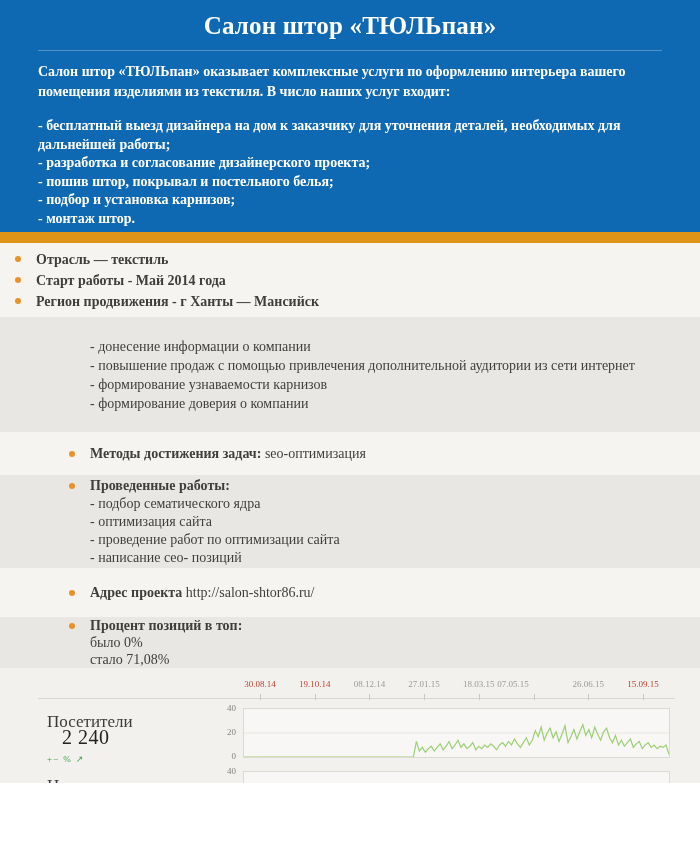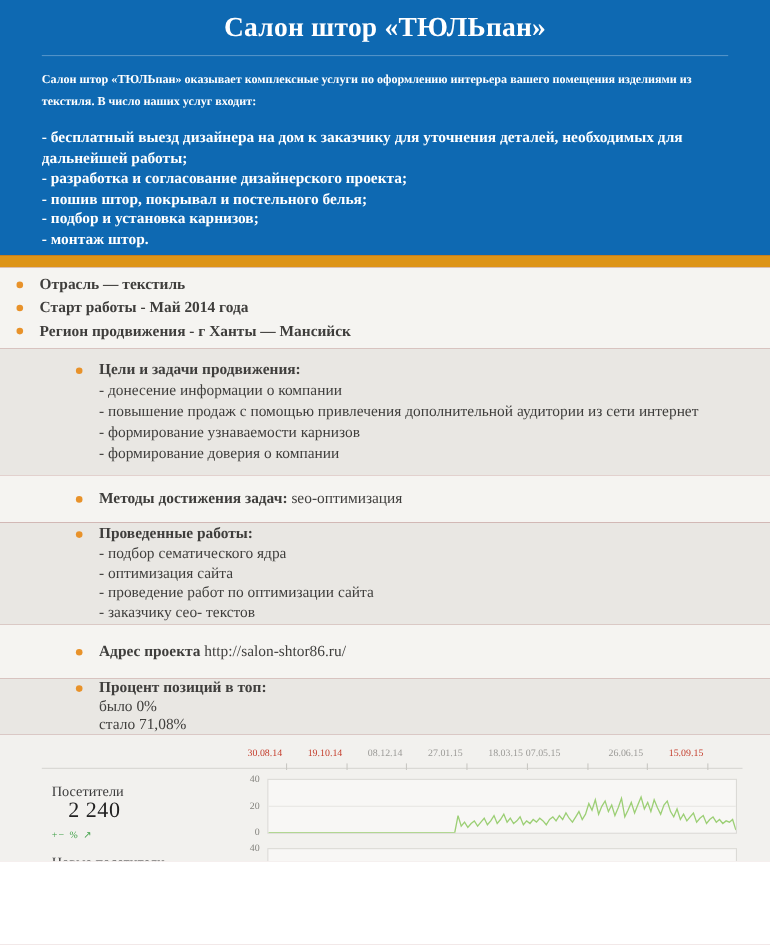--- a/index.html
+++ b/index.html
@@ -3,21 +3,21 @@
 <meta charset="utf-8">
 <style>
   html,body{margin:0;padding:0;background:#fff;}
   .page{width:700px;height:783px;position:relative;overflow:hidden;
         font-family:Liberation Serif, serif;background:#7f1d1d;}
 
   
   .header{height:232px;background:#0e69b2;color:#fff;overflow:hidden;}
   .page-title{margin:12px 0 0;text-align:center;font-size:25px;font-weight:bold;letter-spacing:.2px;}
   .title-divider{height:1px;background:rgba(255,255,255,.28);margin:10px 38px 0;}
-  .intro{margin:11px 38px 0;width:622px;font-size:11px;font-weight:bold;line-height:20px;}
+  .intro{margin:11px 38px 0;width:622px;font-size:14px;font-weight:bold;line-height:20px;}
   .services{margin:15px 38px 0;width:628px;font-size:14px;font-weight:bold;line-height:18.5px;}
 
   .orange-bar{height:11px;background:#dd9418;}
 
   
   .stripe{padding-left:90px;display:flex;flex-direction:column;justify-content:center;
           color:#3f3e3c;font-size:14px;box-sizing:border-box;}
   .stripe.light{background:#f5f4f1;}
   .stripe.dark{background:#e9e7e3;}
   .s1{height:74px;line-height:21px;padding-left:36px;}
@@ -28,32 +28,32 @@
   .s6{height:51px;line-height:17px;}
   .brow{position:relative;font-weight:bold;}
   .brow .bullet{position:absolute;left:-21px;top:50%;margin-top:-3px;width:6px;height:6px;
                 border-radius:50%;background:#e8922a;}
   .sub{font-weight:normal;}
   .inline-val{font-weight:normal;}
 
   
   .metrics{position:relative;height:191px;background:#f2f1ee;}
   .timeline-line{position:absolute;left:38px;width:637px;top:30px;height:1px;background:#d7d6d2;}
-  .tdate{position:absolute;top:11px;width:70px;margin-left:-35px;
+  .tdate{position:absolute;top:11px;width:70px;margin-left:-35px;text-align:center;
          font-size:9px;color:#9b9a97;}
   .tdate.red{color:#c5402f;}
   .tick{position:absolute;top:26px;width:1px;height:6px;background:#c9c8c4;}
 
   .chart-plot{position:absolute;left:243px;width:427px;height:50px;background:#f8f7f5;
               border:1px solid #dbdad6;box-sizing:border-box;}
   .chart-plot svg{display:block;width:100%;height:100%;}
   .grid{stroke:#e6e5e1;stroke-width:1;}
   .ylab{position:absolute;left:210px;width:26px;text-align:right;font-size:9px;color:#85847f;line-height:9px;}
 
-  .mname{position:absolute;left:47px;font-size:13px;color:#3a3a3a;}
+  .mname{position:absolute;left:47px;font-size:17px;color:#3a3a3a;}
   .mvalue{position:absolute;left:62px;font-size:20px;color:#222;letter-spacing:.5px;}
   .wicons{position:absolute;left:47px;font-size:9px;color:#3da045;letter-spacing:1px;}
   .wicons span{margin-right:4px;cursor:pointer;}
 </style>
 </head>
 <body>
 
 <div class="page">
 
   <div class="header">
@@ -80,24 +80,20 @@
       <span class="bullet"></span>
       <span>Старт работы - Май 2014 года</span>
     </div>
     <div class="brow">
       <span class="bullet"></span>
       <span>Регион продвижения - г Ханты — Мансийск</span>
     </div>
   </div>
 
   <div class="stripe dark s2">
-    <div class="brow">
-      <span class="bullet"></span>
-      <span>Цели и задачи  продвижения:</span>
-    </div>
     <div class="sub">- донесение информации о компании</div>
     <div class="sub">- повышение продаж с помощью привлечения дополнительной аудитории из сети интернет</div>
     <div class="sub">- формирование узнаваемости карнизов</div>
     <div class="sub">- формирование доверия о компании</div>
   </div>
 
   <div class="stripe light s3">
     <div class="brow">
       <span class="bullet"></span>
       <span>Методы достижения задач:</span>
@@ -106,21 +102,21 @@
   </div>
 
   <div class="stripe dark s4">
     <div class="brow">
       <span class="bullet"></span>
       <span>Проведенные работы:</span>
     </div>
     <div class="sub">- подбор сематического ядра</div>
     <div class="sub">- оптимизация сайта</div>
     <div class="sub">- проведение работ по оптимизации сайта</div>
-    <div class="sub">- заказчику сео- текстов</div>
+    <div class="sub">- написание сео- позиций</div>
   </div>
 
   <div class="stripe light s5">
     <div class="brow">
       <span class="bullet"></span>
       <span>Адрес проекта</span>
       <span class="inline-val">http://salon-shtor86.ru/</span>
     </div>
   </div>
 

